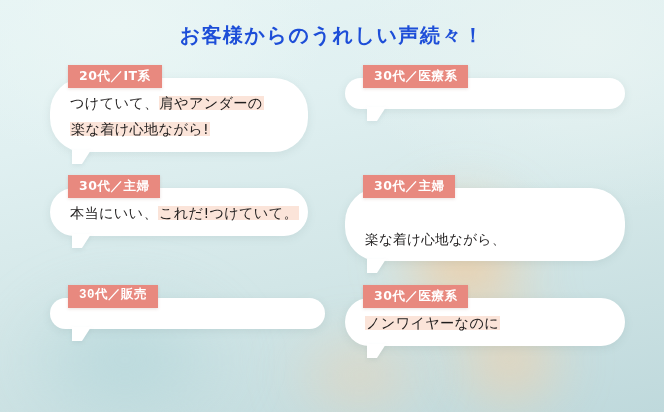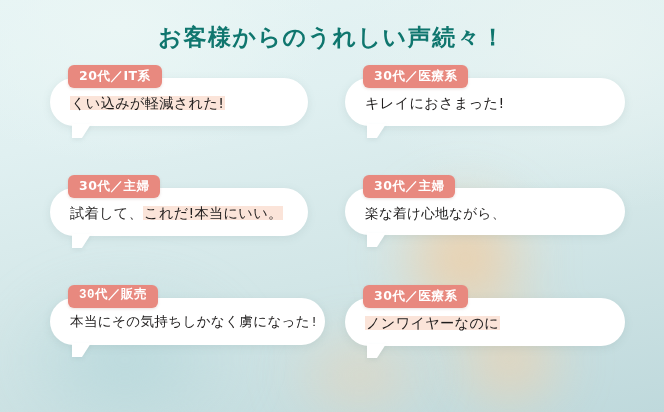--- a/index.html
+++ b/index.html
@@ -62,24 +62,24 @@
   }
 
   
   #title {
     position: absolute;
     top: 22px;
     left: 0;
     width: 100%;
     text-align: center;
     z-index: 5;
-    font-size: 23px;
+    font-size: 20px;
     font-weight: bold;
     letter-spacing: 1.5px;
-    color: #0f766e;
+    color: #1d4ed8;
     font-family: Liberation Serif, serif;
   }
 
   
   #bubbles {
     position: absolute;
     inset: 0;
     z-index: 4;
   }
 
@@ -110,21 +110,21 @@
   .badge {
     position: absolute;
     top: -13px;
     left: 18px;
     background: #e8897f;
     color: #ffffff;
     font-size: 12.5px;
     font-weight: bold;
     letter-spacing: 0.5px;
     padding: 3px 11px 4px 11px;
-    border-radius: 6px;
+    border-radius: 0;
     line-height: 1.25;
     white-space: nowrap;
     box-shadow: 0 1px 3px rgba(150,90,80,0.20);
   }
 
   .line {
     font-size: 14.2px;
     line-height: 1.2;
     color: #1f1d1d;
     white-space: nowrap;
@@ -140,65 +140,64 @@
 
   
   #bubble-0 { left: 50px;  top: 78px;  width: 258px; }
   #bubble-1 { left: 345px; top: 78px;  width: 280px; }
   #bubble-2 { left: 50px;  top: 188px; width: 258px; }
   #bubble-3 { left: 345px; top: 188px; width: 280px; }
   #bubble-4 { left: 50px;  top: 298px; width: 275px; font-family: Liberation Mono, monospace; }
   #bubble-5 { left: 345px; top: 298px; width: 280px; }
 
   #bubble-4 .line { font-size: 13.6px; }
-  #bubble-3 .line { font-size: 13.6px; }
+  #bubble-3 .line { font-size: 13.6px; margin-top: 26px; }
 </style>
 </head>
 <body>
 
 <div id="bg"></div>
 <div id="bg-blob-cool"></div>
 <div id="bg-blob-warm"></div>
 <div id="bg-blob-warm2"></div>
 
 <h1 id="title">お客様からのうれしい声続々！</h1>
 
 <div id="bubbles">
     <div class="bubble" id="bubble-0">
       <span class="badge">20代／IT系</span>
       <div class="body">
-        <div class="line"><span class="hl">くい込みが軽減された!</span></div>
+        <div class="line"><span>つけていて、</span><span class="hl">肩やアンダーの</span></div>
+        <div class="line"><span class="hl">楽な着け心地ながら!</span></div>
       </div>
       <div class="tail"></div>
     </div>
     <div class="bubble" id="bubble-1">
       <span class="badge">30代／医療系</span>
       <div class="body">
-        <div class="line"><span>キレイにおさまった!</span></div>
       </div>
       <div class="tail"></div>
     </div>
     <div class="bubble" id="bubble-2">
       <span class="badge">30代／主婦</span>
       <div class="body">
-        <div class="line"><span>試着して、</span><span class="hl">これだ!本当にいい。</span></div>
+        <div class="line"><span>本当にいい、</span><span class="hl">これだ!つけていて。</span></div>
       </div>
       <div class="tail"></div>
     </div>
     <div class="bubble" id="bubble-3">
       <span class="badge">30代／主婦</span>
       <div class="body">
         <div class="line"><span>楽な着け心地ながら、</span></div>
       </div>
       <div class="tail"></div>
     </div>
     <div class="bubble" id="bubble-4">
       <span class="badge">30代／販売</span>
       <div class="body">
-        <div class="line"><span>本当にその気持ちしかなく虜になった!</span></div>
       </div>
       <div class="tail"></div>
     </div>
     <div class="bubble" id="bubble-5">
       <span class="badge">30代／医療系</span>
       <div class="body">
         <div class="line"><span class="hl">ノンワイヤーなのに</span></div>
       </div>
       <div class="tail"></div>
     </div>

